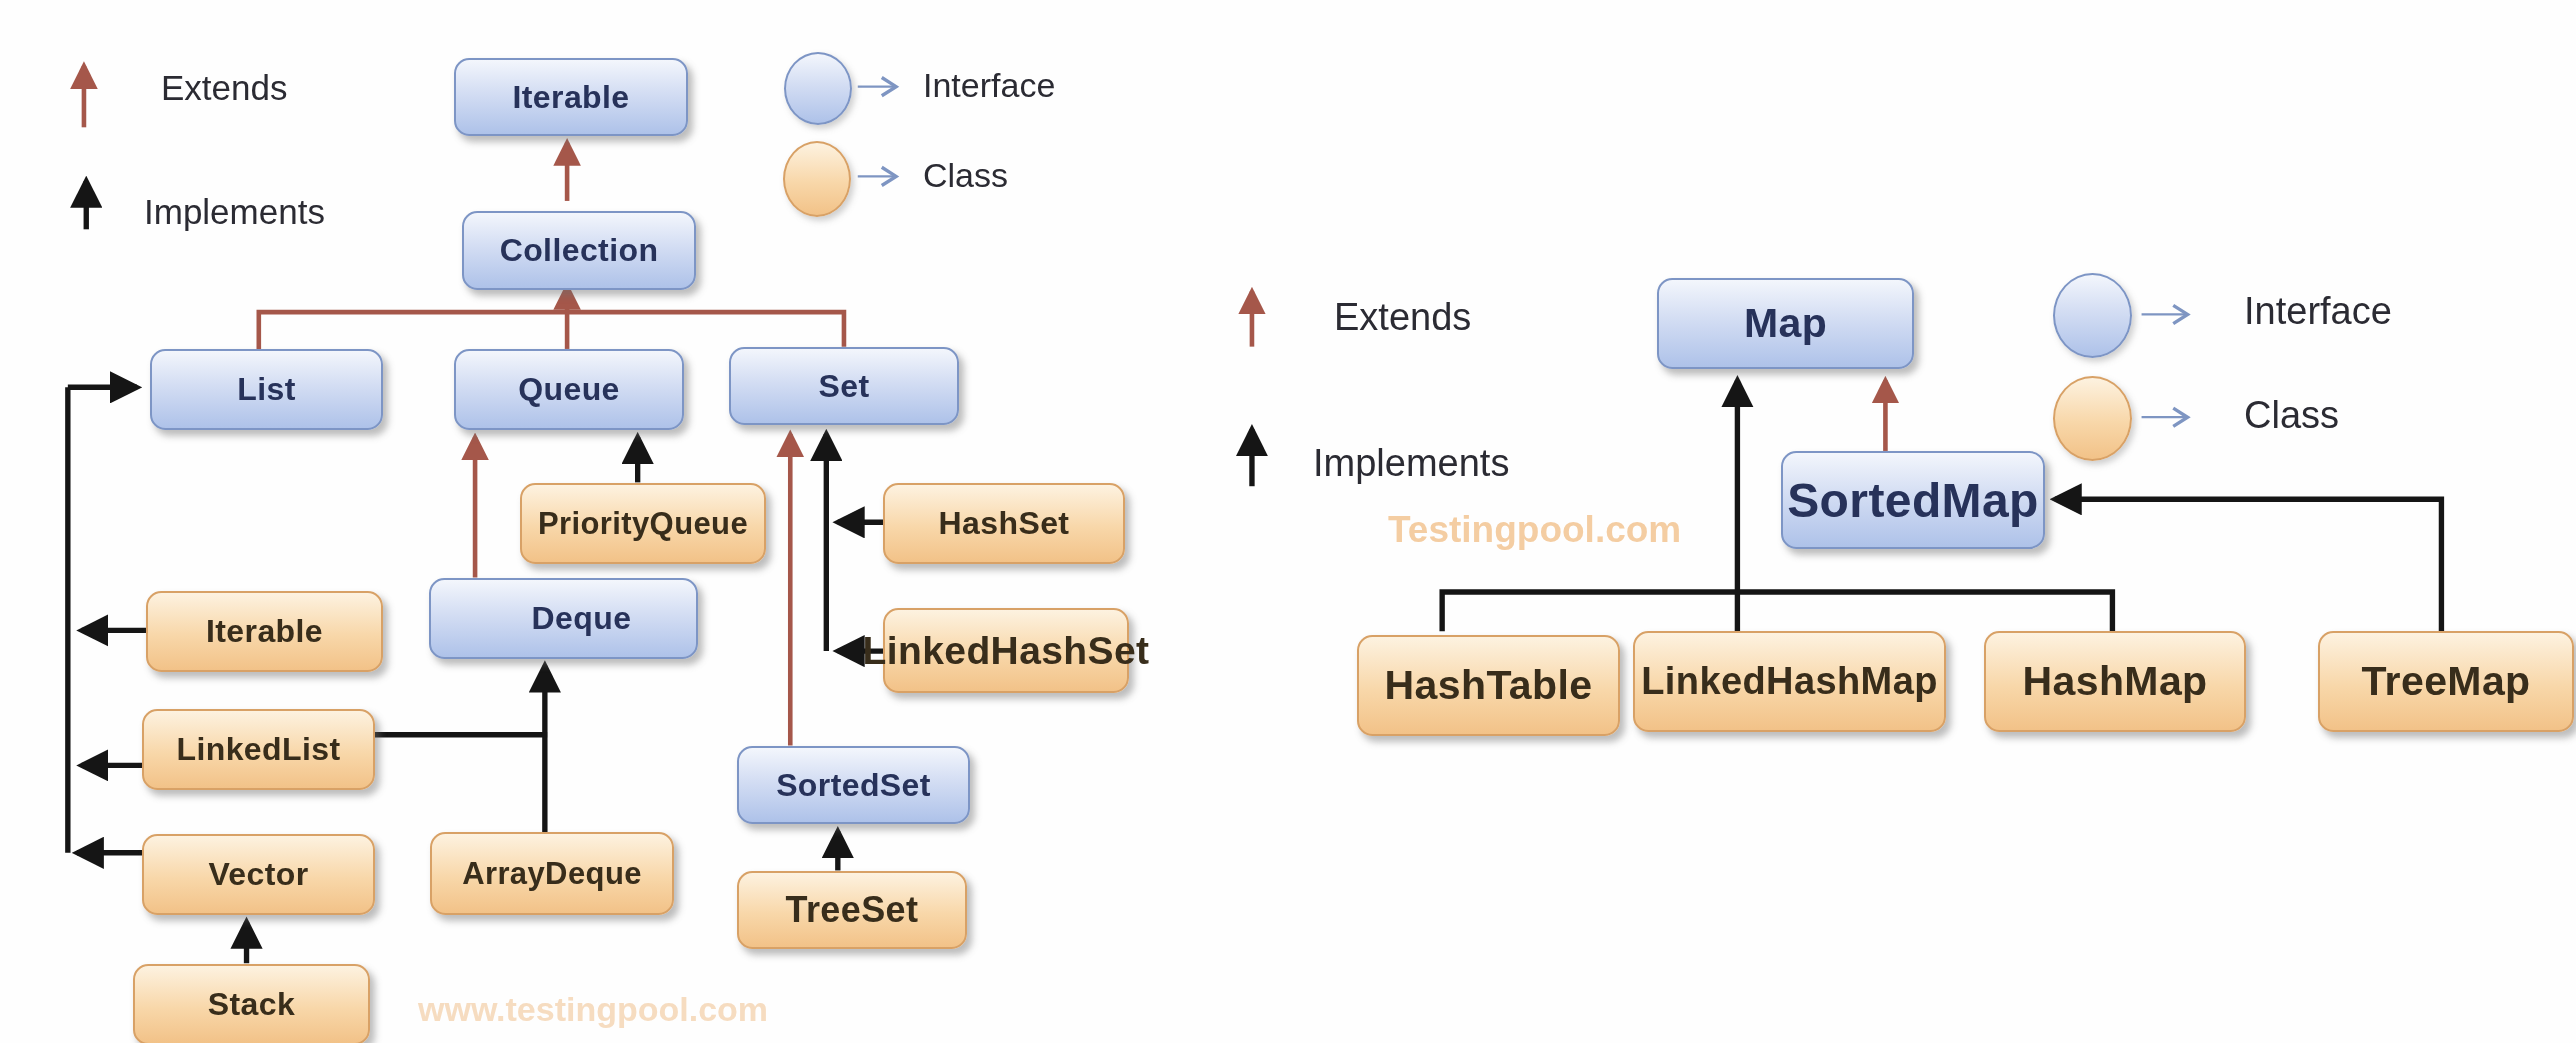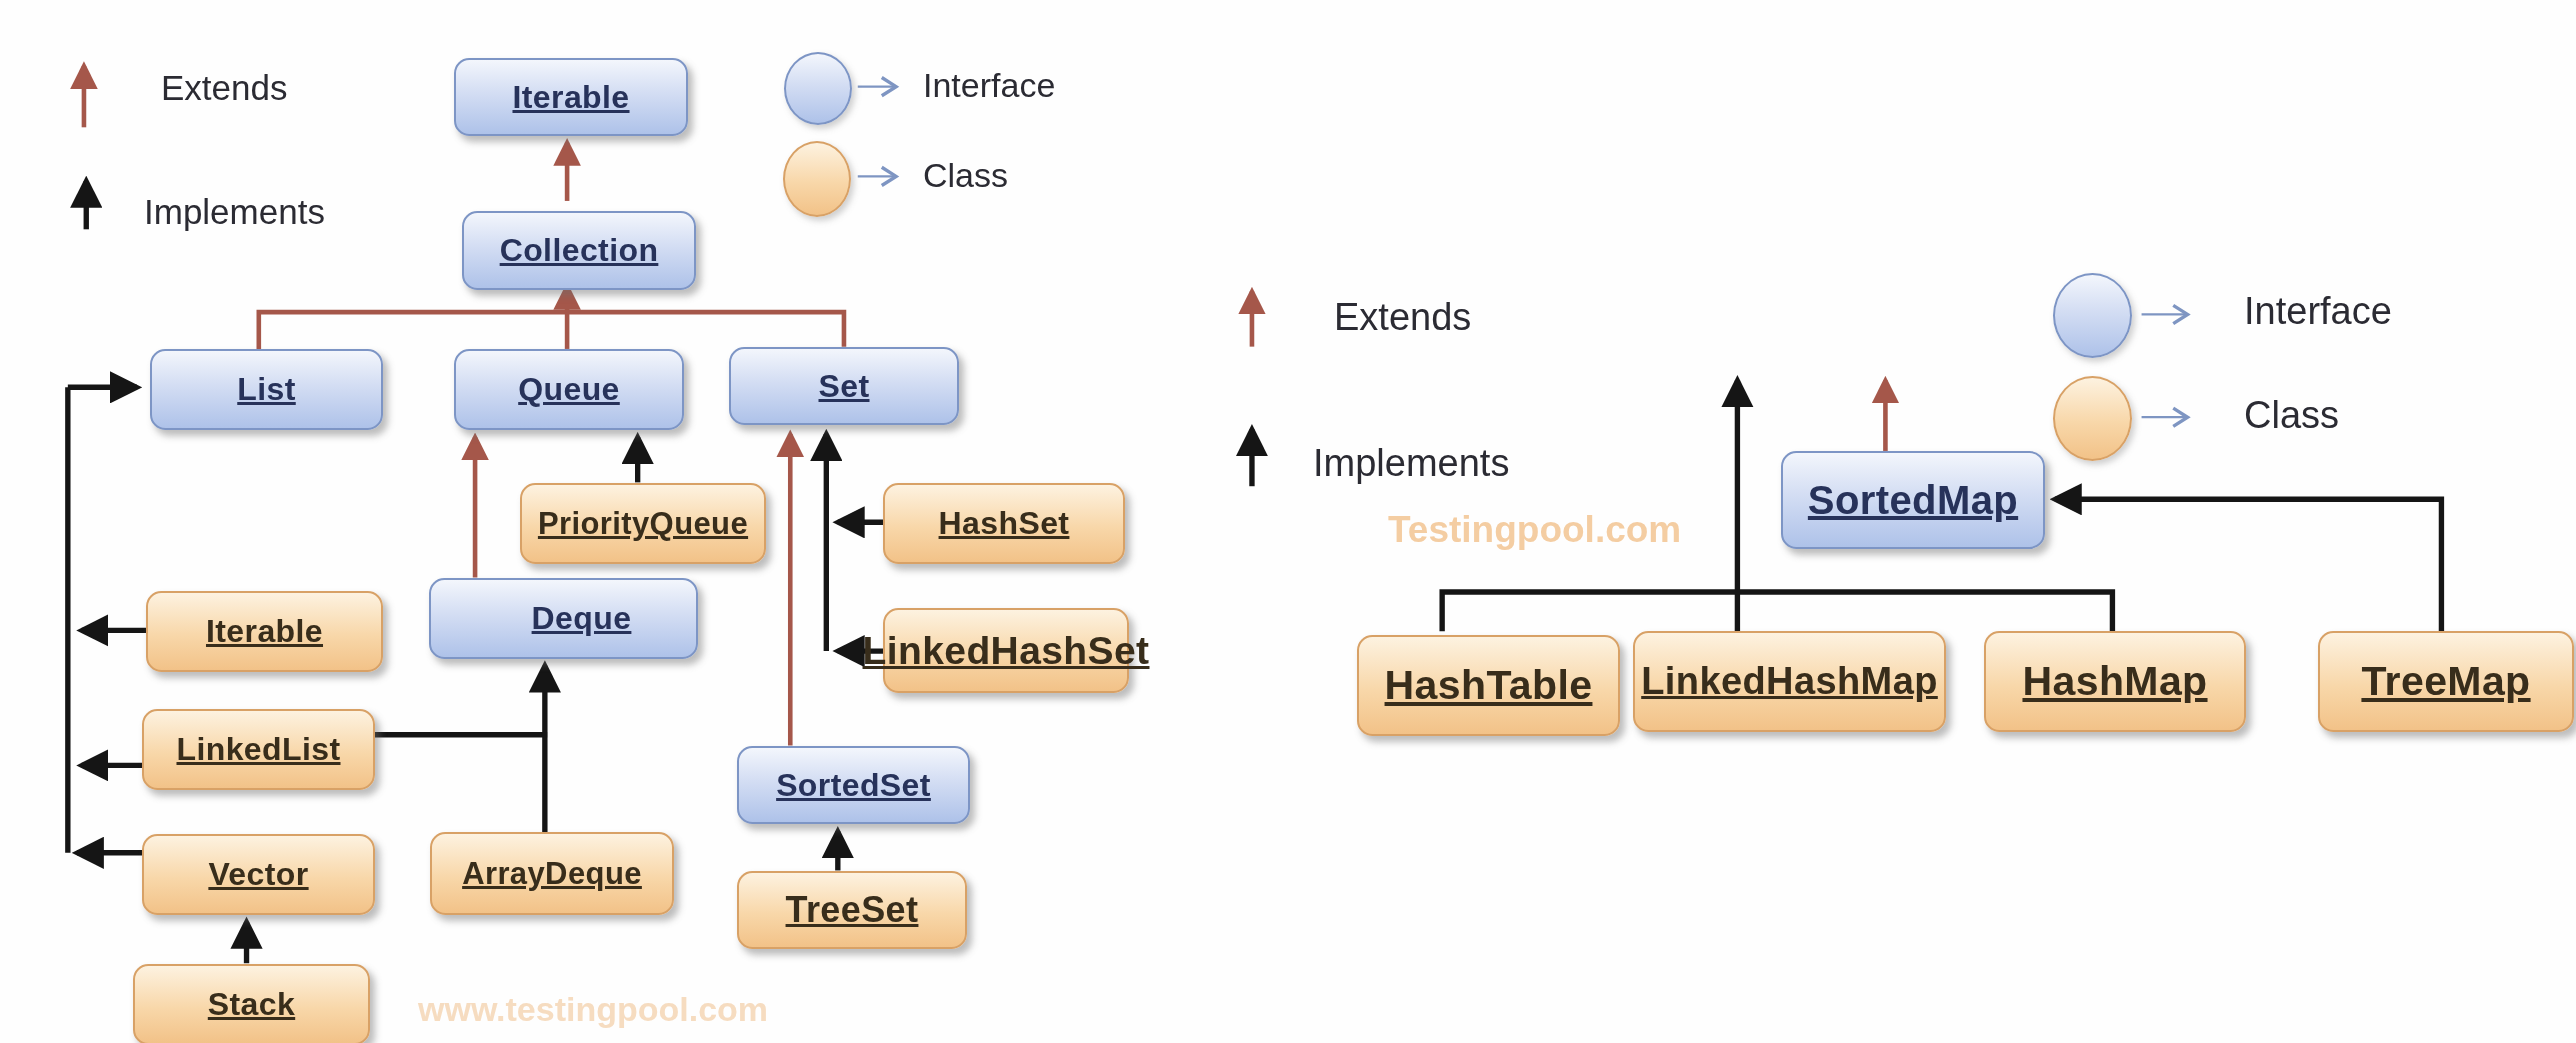--- a/index.html
+++ b/index.html
@@ -2,21 +2,21 @@
 <html style="font-size:12.3px"><head>
 <meta charset="utf-8">
 <style>
   html,body{margin:0;padding:0;background:#ffffff;}
   body{width:2576px;height:1043px;overflow:hidden;font-family:"Liberation Sans",sans-serif;}
   #canvas{position:absolute;left:0;top:0;width:2576px;height:1043px;background:#fefefe;}
   #edges{position:absolute;left:0;top:0;z-index:1;}
 
   .node{position:absolute;z-index:2;display:flex;align-items:center;justify-content:center;
         border-radius:15.3px;font-weight:600;letter-spacing:0.4px;
-        box-shadow:4.6px 5.4px 7.7px rgba(110,110,110,0.45);text-decoration:underline;}
+        box-shadow:4.6px 5.4px 7.7px rgba(110,110,110,0.45);}
   .interface{background:linear-gradient(to bottom,#f3f6fc 0%,#d3ddf3 45%,#aec2e9 100%);
              border:2.3px solid #7d95c5;color:#27325a;}
   .class{background:linear-gradient(to bottom,#fdf2e0 0%,#f8d7a9 55%,#f2c288 100%);
          border:2.3px solid #d8a166;color:#382d1b;}
   .ln{font-size:32px;}
   .rn{font-size:41px;}
 
   .ellipse{position:absolute;z-index:2;border-radius:50%;}
   .ellipse.interface{box-shadow:3.1px 3.8px 6.1px rgba(120,120,120,0.35);}
   .ellipse.class{box-shadow:3.1px 3.8px 6.1px rgba(120,120,120,0.35);}
@@ -55,21 +55,21 @@
   #t-r-extends{left:1334px;top:296px;font-size:38px;}
   #t-r-implements{left:1313px;top:442px;font-size:38px;}
   #el-r-interface{left:2053px;top:273px;width:75px;height:81px;}
   #t-r-interface{left:2244px;top:290px;font-size:38px;}
   #el-r-class{left:2053px;top:376px;width:75px;height:81px;}
   #t-r-class{left:2244px;top:394px;font-size:38px;}
   #wm-right{left:1388px;top:509px;font-size:37px;color:#f4cda2;}
 
   
   #n-map{left:1657px;top:278px;width:253px;height:87px;}
-  #n-sortedmap{left:1781px;top:451px;width:260px;height:94px;font-size:40px;}
+  #n-sortedmap{left:1781px;top:451px;width:260px;height:94px;font-size:48px;}
   #n-hashtable{left:1313px;top:635px;width:259px;height:97px;margin-left:44px;}
   #n-linkedhashmap{left:1633px;top:631px;width:309px;height:97px;font-size:38px;}
   #n-hashmap{left:1984px;top:631px;width:258px;height:97px;}
   #n-treemap{left:2318px;top:631px;width:252px;height:97px;}
 </style>
 </head>
 <body>
 
 <div id="canvas">
 
@@ -153,20 +153,21 @@
   <div class="wm" id="wm-left">www.testingpool.com</div>
 
   <div class="txt" id="t-r-extends">Extends</div>
   <div class="txt" id="t-r-implements">Implements</div>
   <div class="ellipse interface" id="el-r-interface"></div>
   <div class="txt" id="t-r-interface">Interface</div>
   <div class="ellipse class" id="el-r-class"></div>
   <div class="txt" id="t-r-class">Class</div>
   <div class="wm" id="wm-right">Testingpool.com</div>
 
+  <div class="node interface rn" id="n-map">Map</div>
   <div class="node interface rn" id="n-sortedmap">SortedMap</div>
   <div class="node class rn" id="n-hashtable">HashTable</div>
   <div class="node class rn" id="n-linkedhashmap">LinkedHashMap</div>
   <div class="node class rn" id="n-hashmap">HashMap</div>
   <div class="node class rn" id="n-treemap">TreeMap</div>
 
 </div>
 
 
 </body></html>

